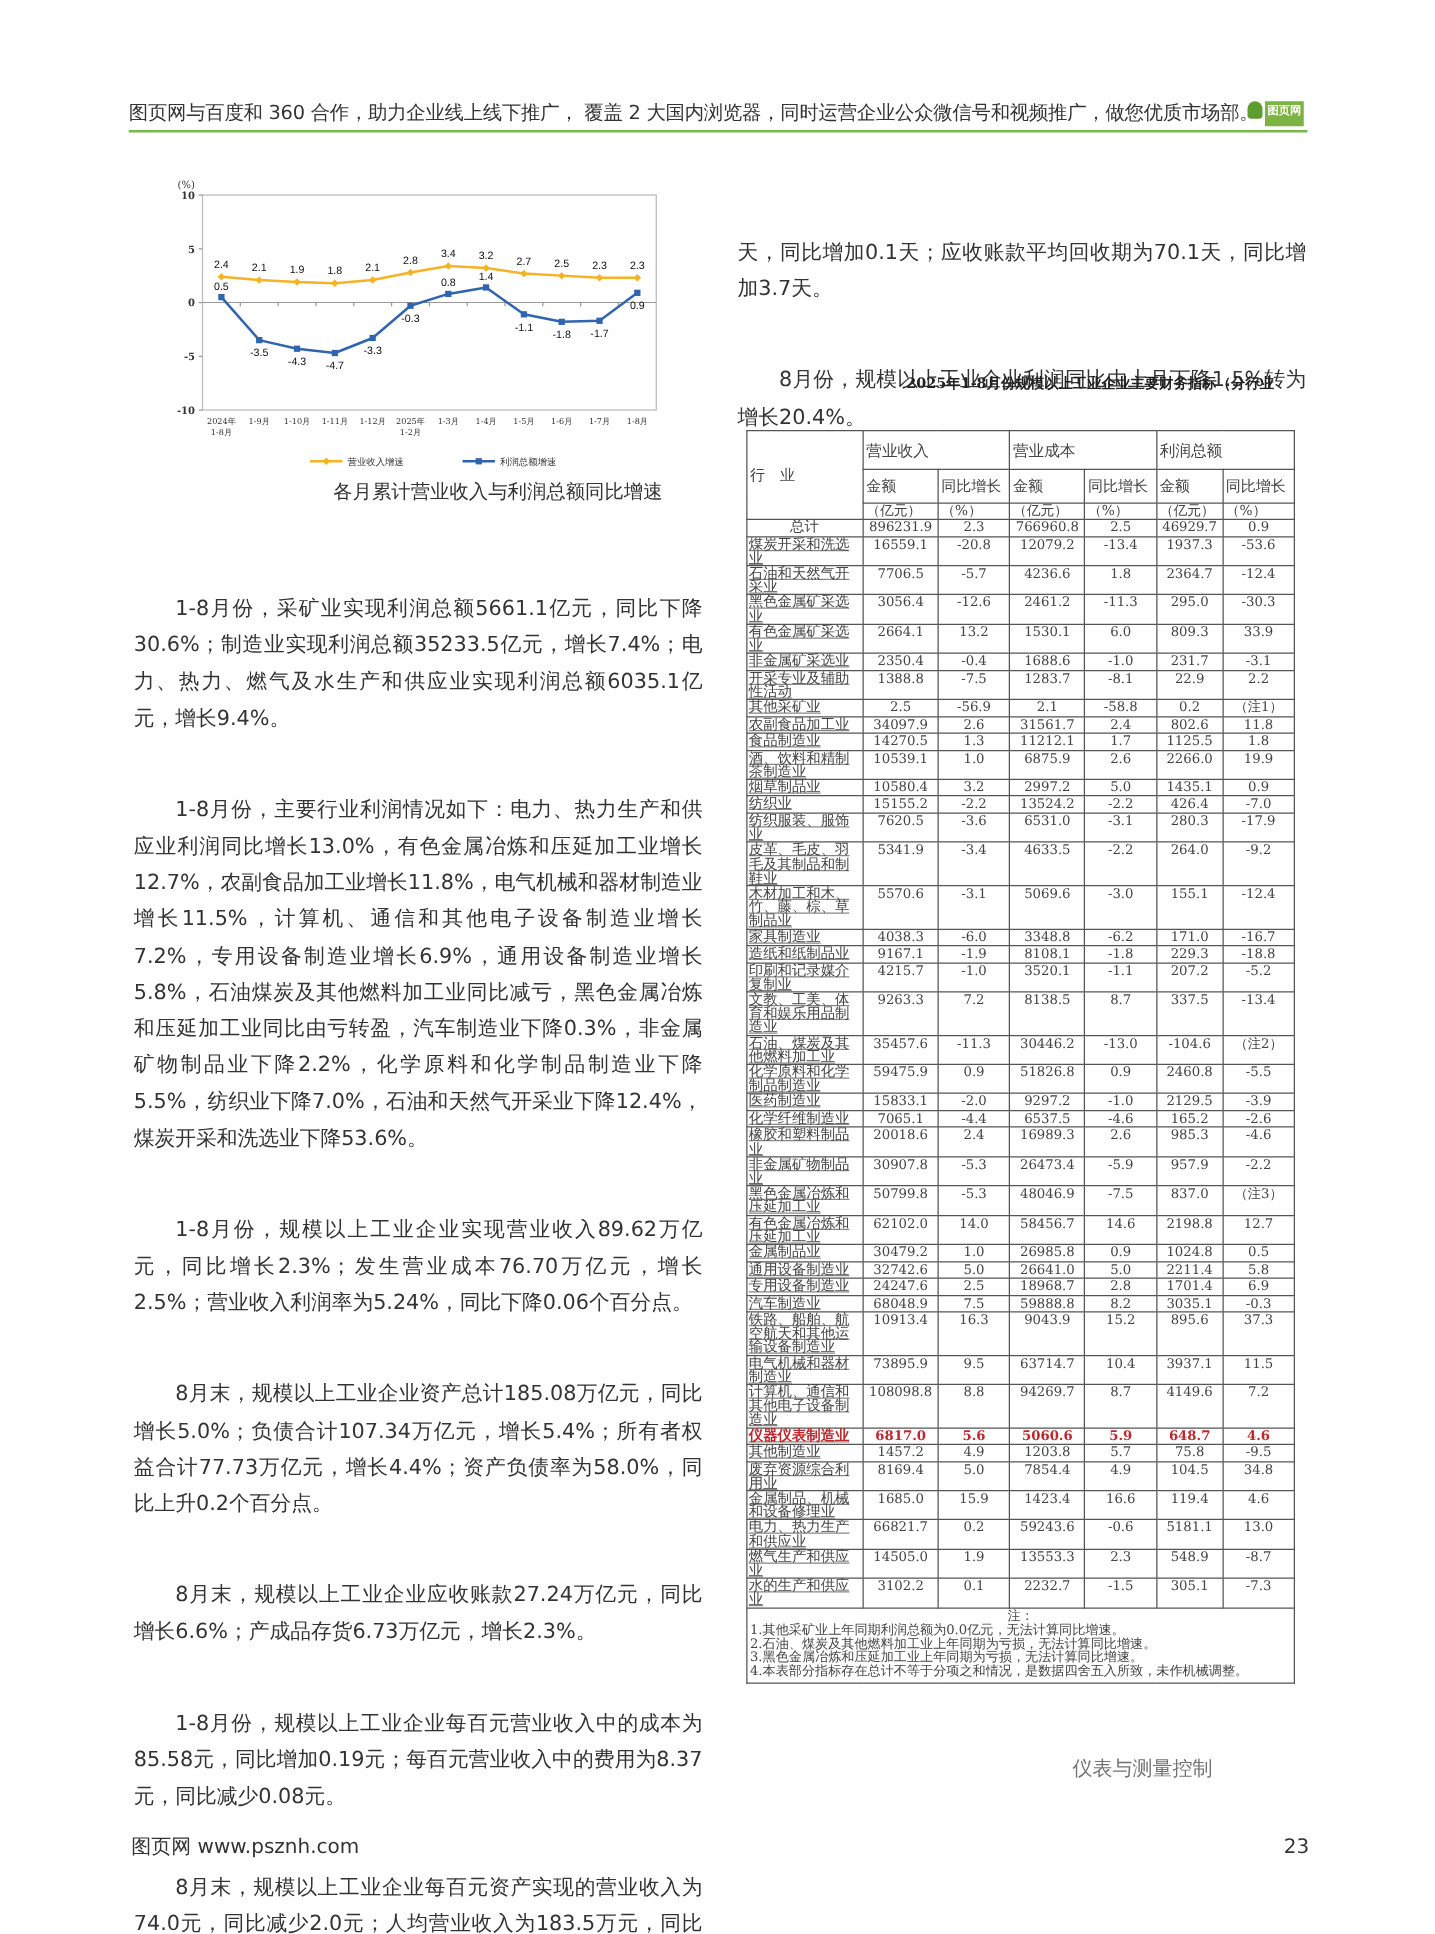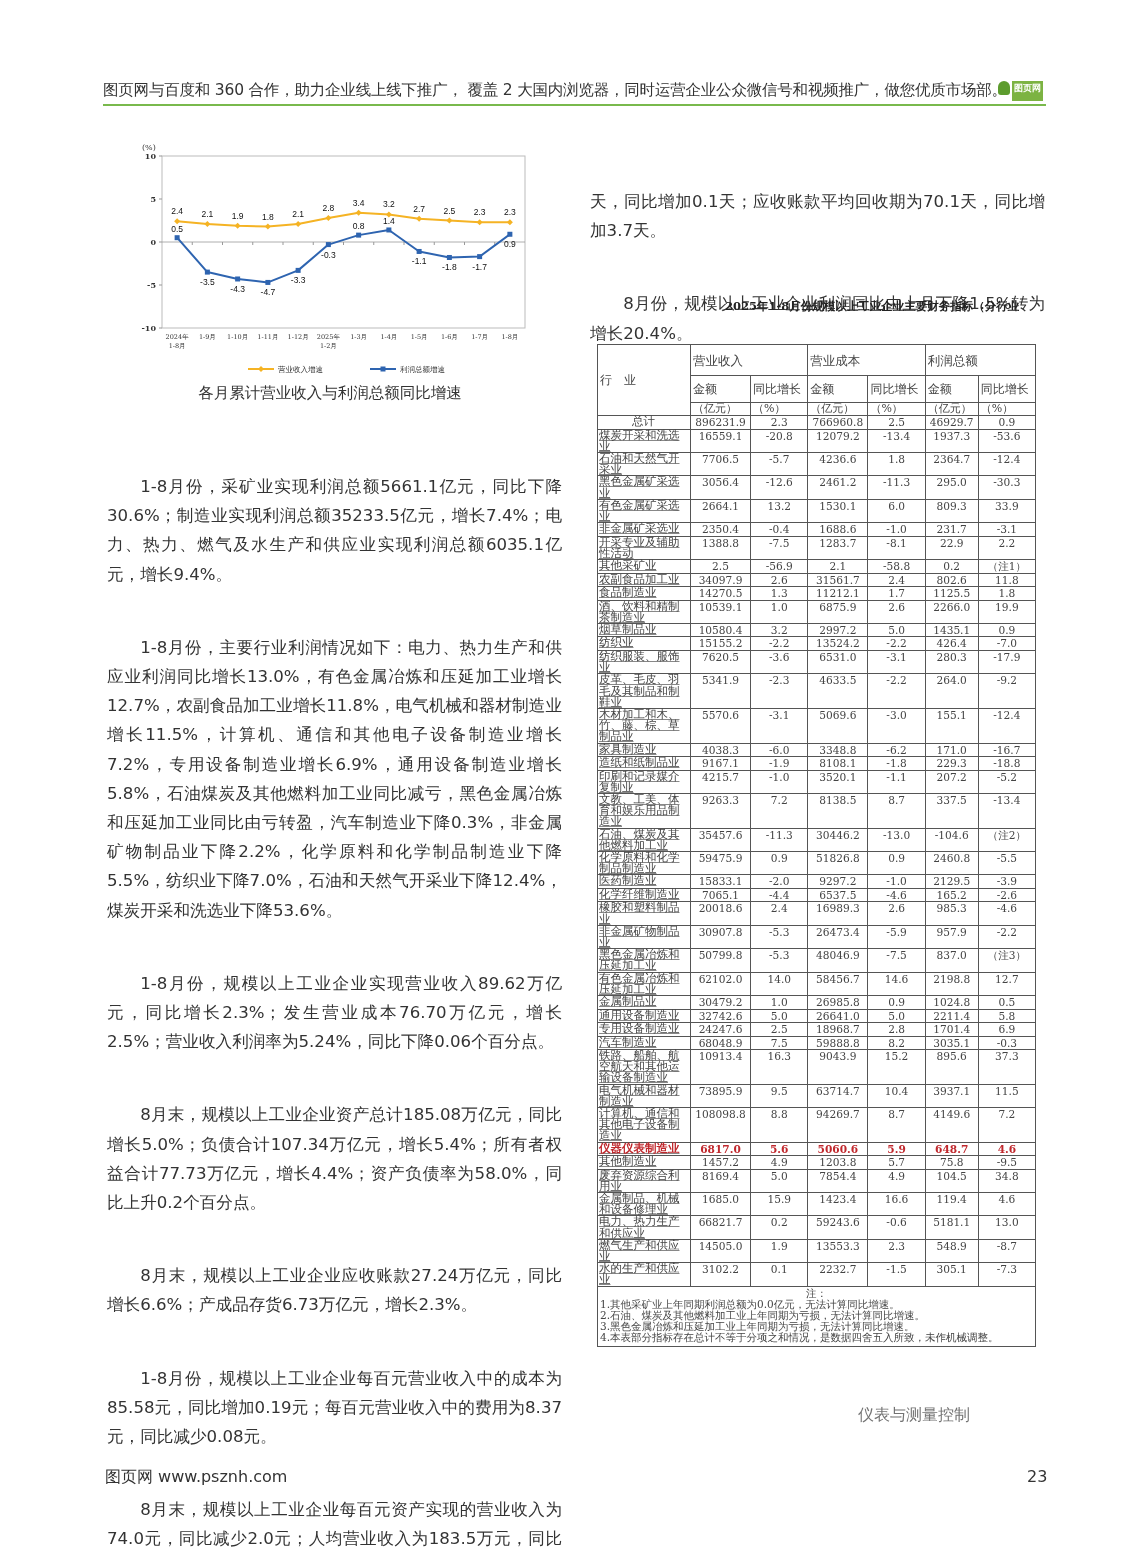--- a/index.html
+++ b/index.html
@@ -8,21 +8,21 @@
 
   .header-bar { position: absolute; left: 103px; top: 80px; width: 943px; height: 26px; border-bottom: 2px solid #79b94c; }
   .header-text { position: absolute; left: 0; top: 0; font-size: 15.5px; color: #333; white-space: nowrap; letter-spacing: -0.2px; }
   .header-logo { position: absolute; right: 2px; top: 1px; width: 46px; height: 20px; display: flex; gap: 2px; }
   .logo-frog { width: 12px; height: 14px; background: #5d9c2e; border-radius: 6px 6px 3px 3px; }
   .logo-text { background: #7cb342; color: #fff; font-size: 9px; padding: 1px 2px; font-weight: bold; }
 
   
   .chart-wrap { position: absolute; left: 130px; top: 140px; width: 410px; height: 265px; }
   .chart-wrap svg { position: absolute; left: 0; top: 0; }
-  .chart-caption { position: absolute; left: 130px; top: 383px; width: 400px; text-align: center; font-size: 15.5px; color: #333; }
+  .chart-caption { position: absolute; left: 130px; top: 383px; width: 400px; text-align: right; font-size: 15.5px; color: #333; }
 
   .col-left { position: absolute; left: 107px; top: 428px; width: 455px; }
   .col-right { position: absolute; left: 590px; top: 143px; width: 455px; }
   .para { font-size: 16.6px; line-height: 29.2px; text-indent: 2em; text-align: justify; margin-bottom: 12px; color: #333; margin-top: 44px; }
   .para.noindent { text-indent: 0; }
 
   .table-title { position: absolute; left: 725px; top: 299px; font-family: "DejaVu Serif", "Liberation Serif", serif; font-size: 11.5px; font-weight: bold; color: #222; white-space: nowrap; }
 
   .fin-table { position: absolute; left: 597px; top: 344px; width: 439px; border-collapse: collapse; font-family: "DejaVu Serif", "Liberation Serif", serif; font-size: 10.6px; color: #444; border: 1.5px solid #333; }
   .fin-table td, .fin-table th { border: 1px solid #555; padding: 0 2px; vertical-align: top; line-height: 11.5px; font-weight: normal; }
@@ -317,21 +317,21 @@
         <td class="num">7620.5</td>
         <td class="num">-3.6</td>
         <td class="num">6531.0</td>
         <td class="num">-3.1</td>
         <td class="num">280.3</td>
         <td class="num">-17.9</td>
       </tr>
       <tr>
         <td class="name">皮革、毛皮、羽毛及其制品和制鞋业</td>
         <td class="num">5341.9</td>
-        <td class="num">-2.3</td>
+        <td class="num">-3.4</td>
         <td class="num">4633.5</td>
         <td class="num">-2.2</td>
         <td class="num">264.0</td>
         <td class="num">-9.2</td>
       </tr>
       <tr>
         <td class="name">木材加工和木、竹、藤、棕、草制品业</td>
         <td class="num">5570.6</td>
         <td class="num">-3.1</td>
         <td class="num">5069.6</td>

